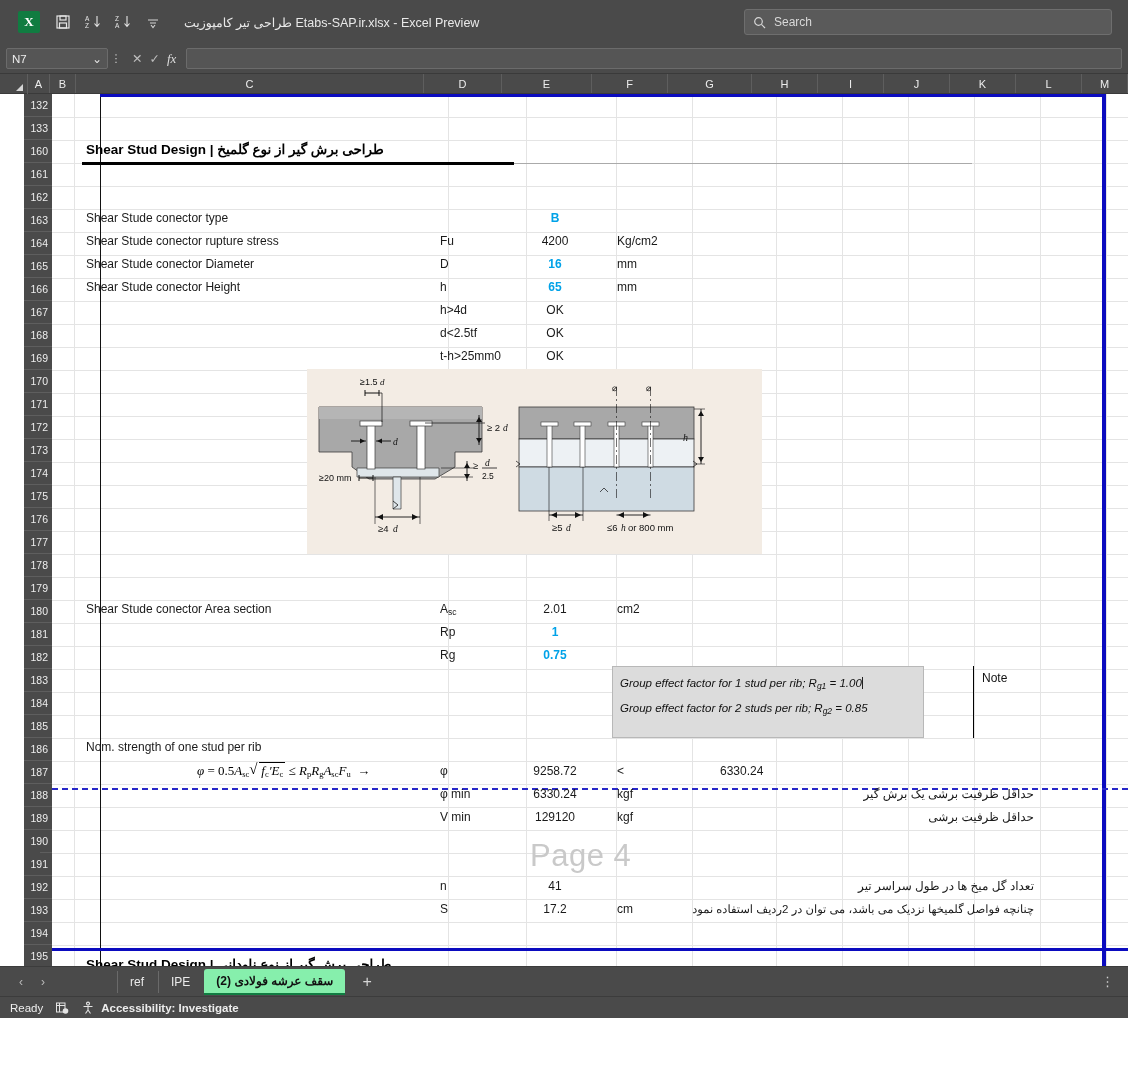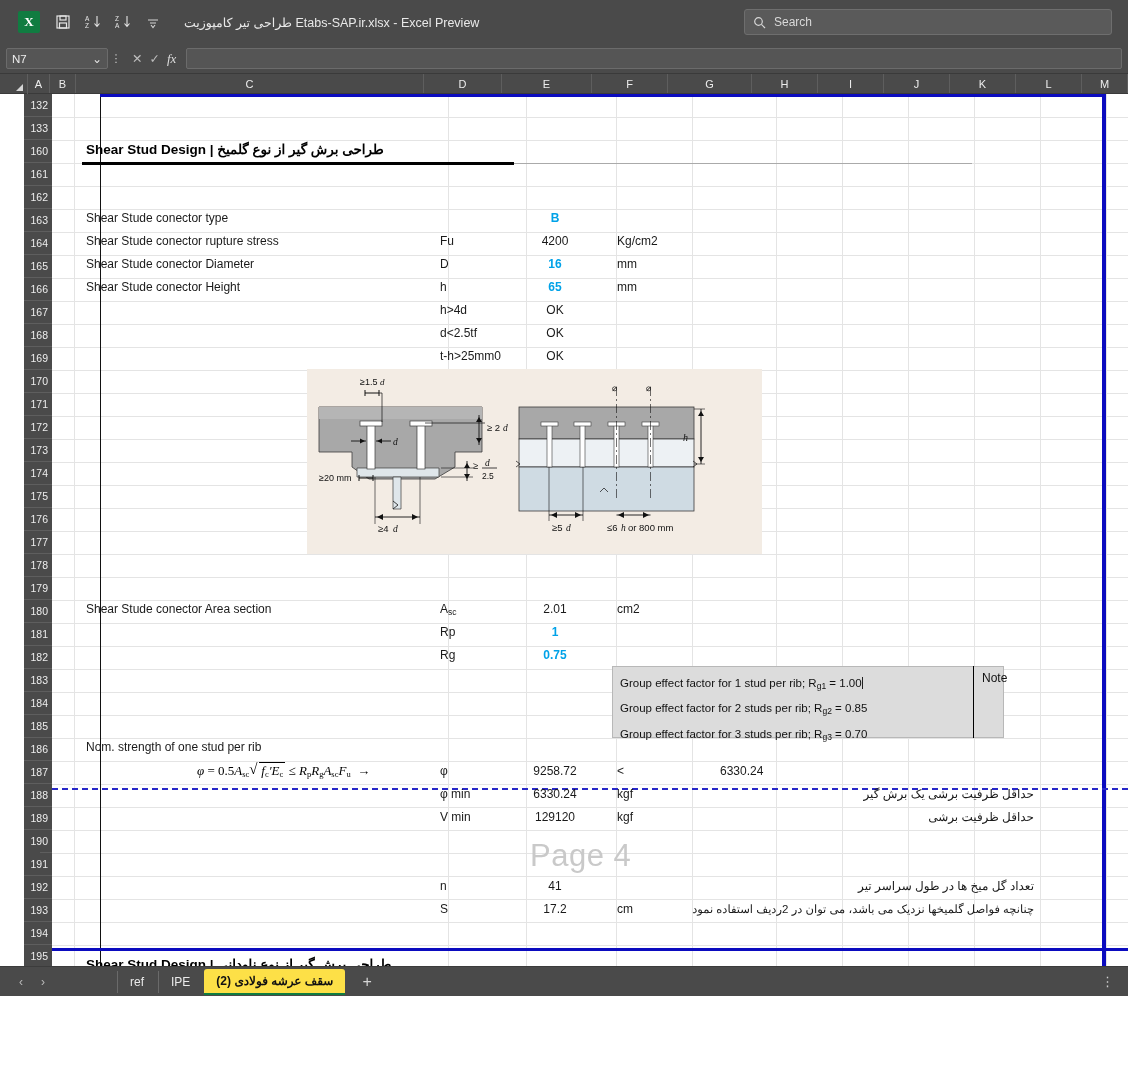--- a/index.html
+++ b/index.html
@@ -153,21 +153,21 @@
   .tabbar {
     height: 30px; background: #4a4a4a; display: flex; align-items: center;
     padding-left: 10px; border-top: 1px solid #3c3c3c;
   }
   .navarrow { width: 22px; text-align: center; color: #b9b9b9; font-size: 12px; }
   .stab {
     color: #eaeaea; font-size: 12px; padding: 4px 12px; margin: 0 1px;
     white-space: nowrap; border-left: 1px solid #6a6a6a;
   }
   .stab.active {
-    background: #fde047; color: #111; font-weight: bold;
+    background: #86efac; color: #111; font-weight: bold;
     border-bottom: 2px solid #107c41; border-left: none;
     border-radius: 3px 3px 0 0; padding: 5px 12px;
   }
   .addsheet { color: #d6d6d6; font-size: 16px; padding: 0 16px; }
   .tab-dots { margin-left: auto; color: #cfcfcf; font-size: 13px; padding-right: 14px; }
 
   
   .statusbar {
     height: 22px; background: #4a4a4a; display: flex; align-items: center;
     padding: 0 10px; color: #ededed; font-size: 11.5px; gap: 12px;
@@ -497,29 +497,26 @@
         <div class="cell" style="left:388px;top:508px;">A<span class="sub">sc</span></div>
         <div class="cell ctr" style="left:470px;top:508px;width:66px;">2.01</div>
         <div class="cell" style="left:565px;top:508px;">cm2</div>
 
         <div class="cell" style="left:388px;top:531px;">Rp</div>
         <div class="cell blue ctr" style="left:470px;top:531px;width:66px;">1</div>
 
         <div class="cell" style="left:388px;top:554px;">Rg</div>
         <div class="cell blue ctr" style="left:470px;top:554px;width:66px;">0.75</div>
 
-        <div class="notebox" style="left:560px;top:572px;width:392px;height:72px;">
+        <div class="notebox" style="left:560px;top:572px;width:312px;height:72px;font-style:italic;">
           <div class="nl">
             <span>Group effect factor for 1 stud per rib; R</span><span class="sub">g1</span><span> = 1.00</span><span class="nb-caret"></span>
           </div>
           <div class="nl">
             <span>Group effect factor for 2 studs per rib; R</span><span class="sub">g2</span><span> = 0.85</span>
-          </div>
-          <div class="nl">
-            <span>Group effect factor for 3 studs per rib; R</span><span class="sub">g3</span><span> = 0.70</span>
           </div>
         </div>
         <div class="note-divider" style="left:921px;top:572px;height:72px;"></div>
         <div class="note-label" style="left:930px;top:577px;">Note</div>
 
         <div class="cell" style="left:34px;top:646px;">Nom. strength of one stud per rib</div>
 
         <div class="formula-img" style="left:145px;top:668px;">
           <i>φ</i> = 0.5<i>A</i><span class="sub">sc</span><span class="radical"><span><i>f</i><span class="sub">c</span><i>′E</i><span class="sub">c</span></span></span> ≤ <i>R</i><span class="sub">p</span><i>R</i><span class="sub">g</span><i>A</i><span class="sub">sc</span><i>F</i><span class="sub">u</span> &nbsp;→
         </div>
@@ -562,13 +559,30 @@
     <div class="navarrow">‹</div>
     <div class="navarrow">›</div>
     <div style="width:62px"></div>
     <div class="stab">ref</div>
     <div class="stab">IPE</div>
     <div class="stab active">سقف عرشه فولادی (2)</div>
     <div class="addsheet">+</div>
     <div class="tab-dots">⋮</div>
   </div>
 
+  <div class="statusbar">
+    <span class="sb-item">Ready</span>
+    <span class="sb-item">
+      <svg width="14" height="14" viewBox="0 0 14 14" fill="none" stroke="#e4e4e4" stroke-width="1">
+        <rect x="1.5" y="2" width="8.5" height="9"></rect>
+          <path d="M1.5 4.5 H10 M4.5 2 V11"></path>
+        <circle cx="10.5" cy="10" r="2.8" fill="#e4e4e4" stroke="none"></circle>
+      </svg>
+    </span>
+    <span class="sb-item bold">
+      <svg width="14" height="14" viewBox="0 0 14 14" fill="none" stroke="#e4e4e4" stroke-width="1.1">
+        <circle cx="7" cy="2.6" r="1.5"></circle>
+          <path d="M2.5 5.5 L11.5 5.5 M7 5.5 V9 M7 9 L4.5 12.5 M7 9 L9.5 12.5"></path>
+      </svg>
+      <span>Accessibility: Investigate</span>
+    </span>
+  </div>
 </div>
 
 </body></html>

